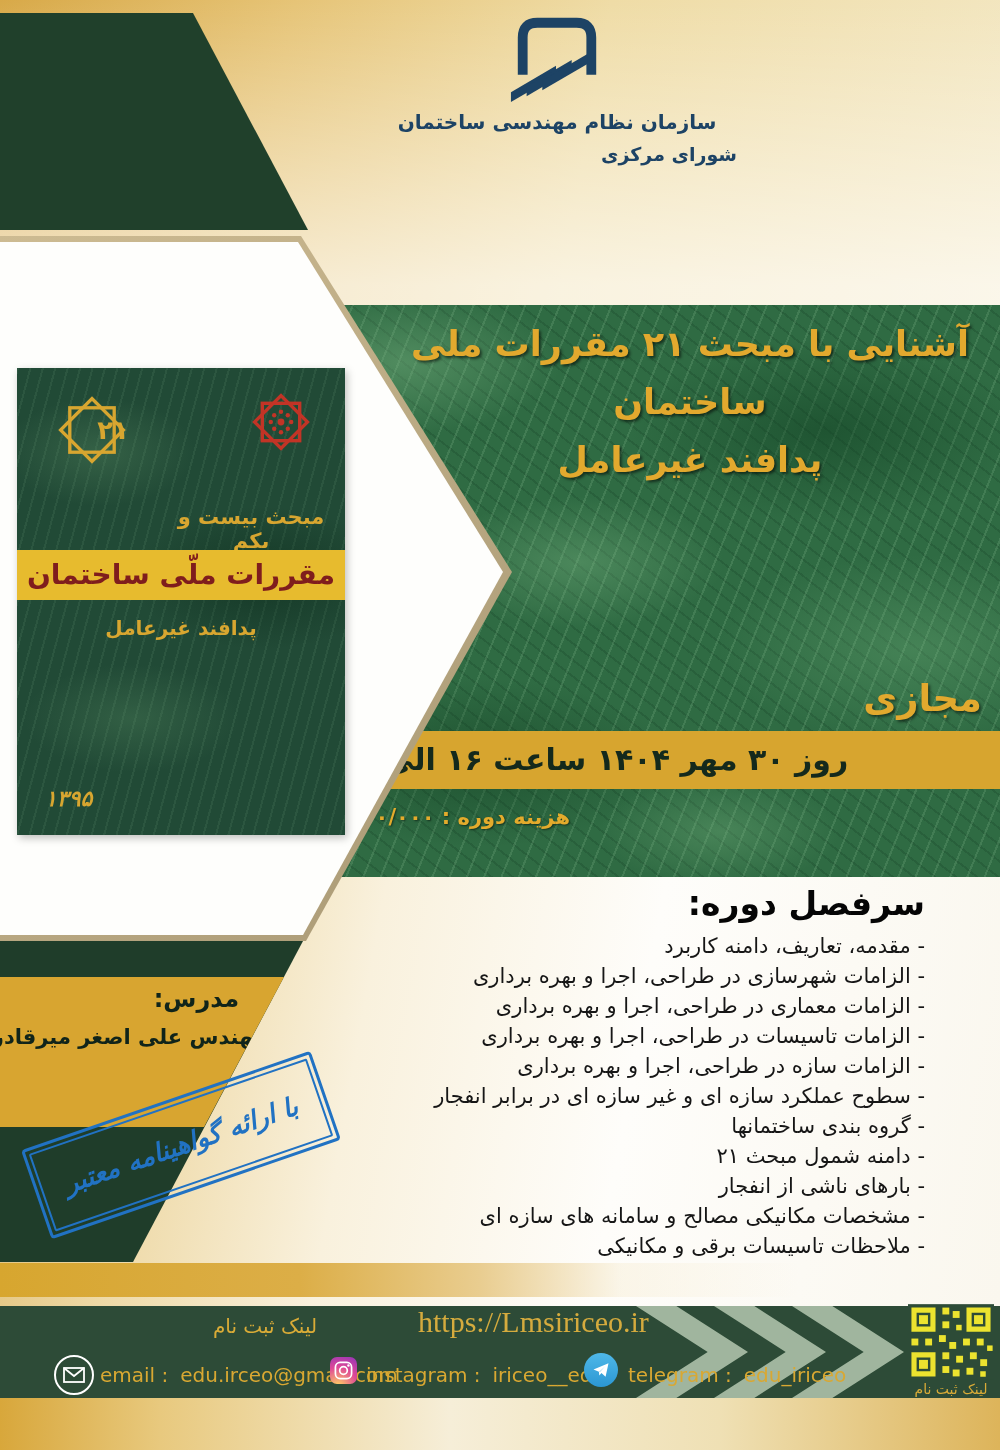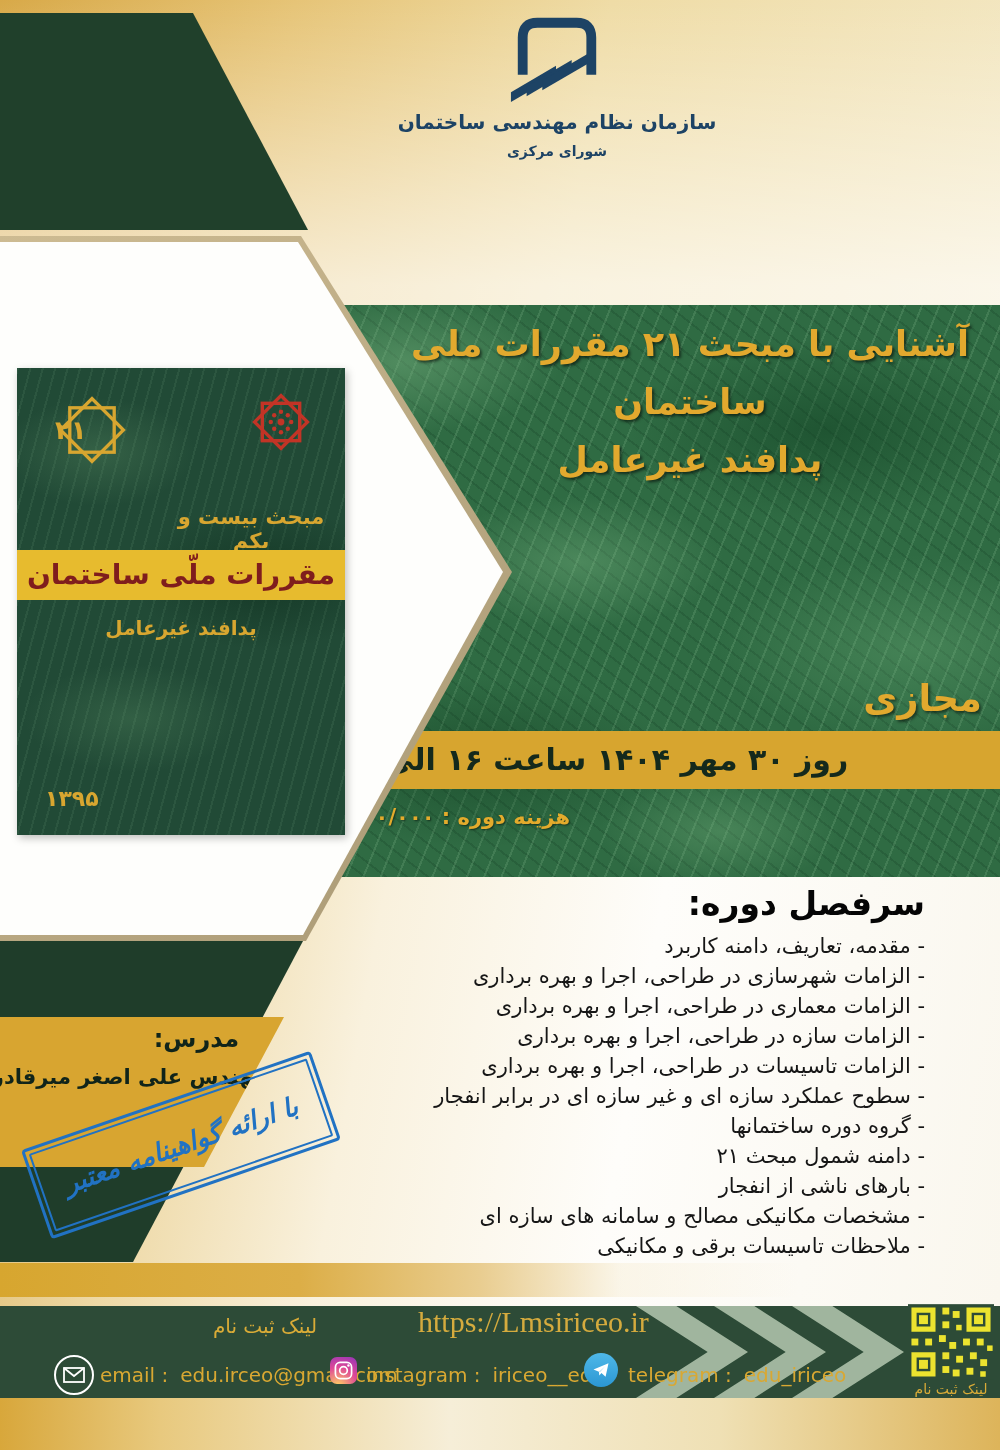--- a/index.html
+++ b/index.html
@@ -21,21 +21,21 @@
   .bottom-strip{left:0;top:1398px;width:1000px;height:52px;
     background:linear-gradient(90deg,#d8a73b 0%,#e8c97e 16%,#f6eed8 45%,#efe0b4 72%,#ddb45a 100%);}
 
   
   .trapezoid{left:0;top:0;width:310px;height:230px;background:#20402b;
     clip-path:polygon(0 13px,193px 13px,308px 230px,0 230px);}
 
   
   .logo-box{left:492px;top:10px;width:130px;height:98px;}
   .org-name{left:377px;top:110px;width:360px;text-align:center;font-size:20px;font-weight:bold;color:#1d4365;}
-  .org-sub{left:377px;top:143px;width:360px;text-align:center;font-size:14px;font-weight:bold;color:#1d4365;}
+  .org-sub{left:377px;top:143px;width:360px;text-align:right;font-size:19px;font-weight:bold;color:#1d4365;}
 
   
   .marble{background-color:#2f6b43;
     background-image:
       radial-gradient(ellipse 260px 120px at 15% 10%,rgba(122,180,130,.45),transparent 60%),
       radial-gradient(ellipse 300px 140px at 75% 22%,rgba(18,66,36,.55),transparent 65%),
       radial-gradient(ellipse 240px 110px at 40% 45%,rgba(130,190,138,.35),transparent 60%),
       radial-gradient(ellipse 320px 150px at 88% 60%,rgba(120,185,130,.30),transparent 62%),
       radial-gradient(ellipse 300px 130px at 25% 80%,rgba(16,60,32,.50),transparent 65%),
       radial-gradient(ellipse 200px 90px at 60% 92%,rgba(125,185,132,.32),transparent 60%),
@@ -62,43 +62,43 @@
 
   
   .book{left:17px;top:368px;width:328px;height:467px;background-color:#214a36;
     background-image:
       radial-gradient(ellipse 160px 90px at 25% 18%,rgba(90,140,100,.35),transparent 60%),
       radial-gradient(ellipse 200px 110px at 75% 45%,rgba(10,40,24,.5),transparent 65%),
       radial-gradient(ellipse 180px 90px at 35% 75%,rgba(95,150,105,.28),transparent 60%),
       repeating-linear-gradient(105deg,rgba(140,190,150,.10) 0 2px,transparent 2px 12px);
     box-shadow:2px 3px 8px rgba(0,0,0,.25);}
   .badge21{left:38px;top:25px;width:74px;height:74px;}
-  .badge21 .num{position:absolute;inset:0;text-align:left;line-height:74px;
+  .badge21 .num{position:absolute;inset:0;text-align:right;line-height:74px;
     font-size:26px;font-weight:bold;color:#d8a630;}
   .red-emblem{right:30px;top:20px;width:68px;height:68px;}
   .book-chapter{left:158px;top:137px;width:152px;text-align:center;direction:rtl;
     font-size:21px;font-weight:bold;color:#d8a630;}
   .book-band{left:0;right:0;top:182px;height:50px;background:#e7bb2e;}
   .book-band span{display:block;text-align:center;line-height:50px;direction:rtl;
     font-size:28px;font-weight:bold;color:#7f1d1d;}
   .book-sub{left:0;right:0;top:248px;text-align:center;direction:rtl;
     font-size:20px;font-weight:bold;color:#d8a630;}
-  .book-year{left:28px;top:418px;font-size:22px;font-weight:bold;color:#d8a630;}
+  .book-year{left:28px;top:418px;font-size:22px;font-weight:bold;color:#d8a630;font-style:italic;}
 
   
   .outline{right:83px;top:884px;width:630px;direction:rtl;}
   .outline-h{font-size:33px;font-weight:bold;color:#050505;margin-bottom:8px;}
   .outline-item{font-size:21px;line-height:30px;color:#161616;}
   .outline-item::before{content:"- ";}
 
   
   .instr-block{left:0;top:941px;width:303px;height:321px;background:#1f3d2a;
     clip-path:polygon(0 0,303px 0,133px 321px,0 321px);}
   .instr-band{left:0;top:977px;width:284px;height:150px;background:#d8a530;
-    clip-path:polygon(0 0,284px 0,204px 150px,0 150px);margin-top:40px;}
+    clip-path:polygon(0 0,284px 0,204px 150px,0 150px);}
   .instr-label{position:absolute;right:45px;top:8px;direction:rtl;
     font-size:24px;font-weight:bold;color:#10241a;}
   .instr-name{position:absolute;right:18px;top:48px;left:6px;direction:rtl;
     font-size:21px;font-weight:bold;color:#10241a;white-space:nowrap;}
   .stamp{left:28px;top:1098px;width:300px;height:88px;transform:rotate(-19deg);
     border:3px solid #2172c3;border-radius:4px;display:flex;align-items:center;justify-content:center;}
   .stamp::before{content:"";position:absolute;inset:3px;border:2px solid #2172c3;border-radius:2px;}
   .stamp-txt{direction:rtl;font-size:26px;font-weight:bold;color:#2172c3;white-space:nowrap;
     font-style:italic;}
 
@@ -195,24 +195,24 @@
     <div class="abs book-sub">پدافند غیرعامل</div>
     <div class="abs book-year">۱۳۹۵</div>
   </div>
 
   <div class="abs outline">
     <div class="outline-h">سرفصل دوره:</div>
     <div>
         <div class="outline-item">مقدمه، تعاریف، دامنه کاربرد</div>
         <div class="outline-item">الزامات شهرسازی در طراحی، اجرا و بهره برداری</div>
         <div class="outline-item">الزامات معماری در طراحی، اجرا و بهره برداری</div>
+        <div class="outline-item">الزامات تاسیسات در طراحی، اجرا و بهره برداری</div>
         <div class="outline-item">الزامات سازه در طراحی، اجرا و بهره برداری</div>
-        <div class="outline-item">الزامات تاسیسات در طراحی، اجرا و بهره برداری</div>
         <div class="outline-item">سطوح عملکرد سازه ای و غیر سازه ای در برابر انفجار</div>
-        <div class="outline-item">گروه دوره ساختمانها</div>
+        <div class="outline-item">گروه بندی ساختمانها</div>
         <div class="outline-item">دامنه شمول مبحث ۲۱</div>
         <div class="outline-item">بارهای ناشی از انفجار</div>
         <div class="outline-item">مشخصات مکانیکی مصالح و سامانه های سازه ای</div>
         <div class="outline-item">ملاحظات تاسیسات برقی و مکانیکی</div>
       </div>
   </div>
 
   <div class="abs instr-block"></div>
   <div class="abs instr-band">
     <div class="instr-label">مدرس:</div>

